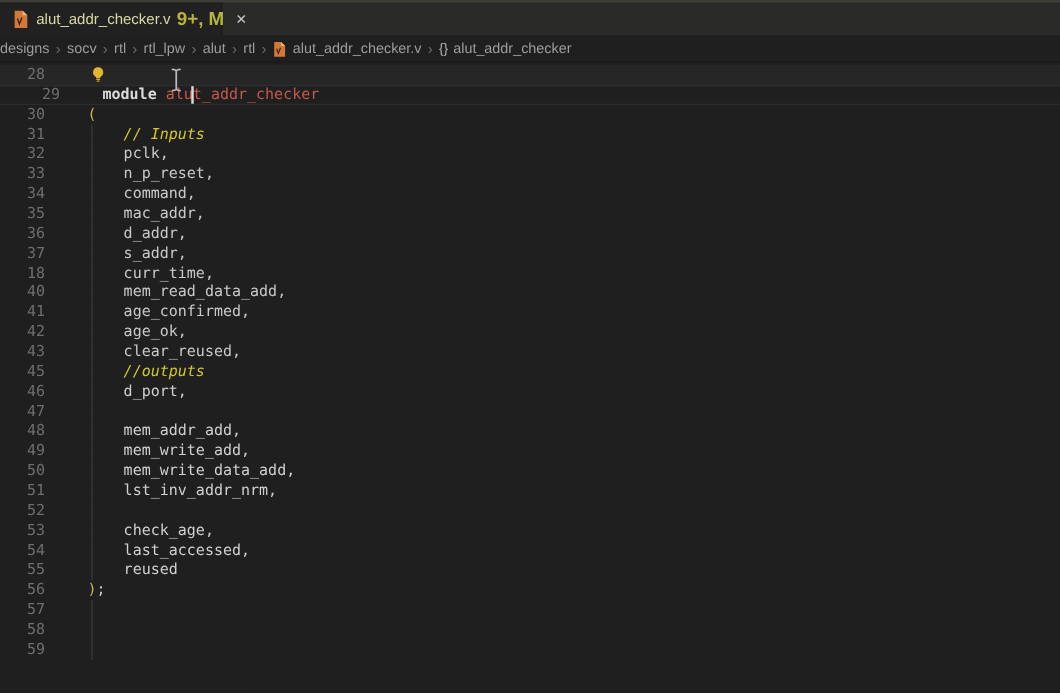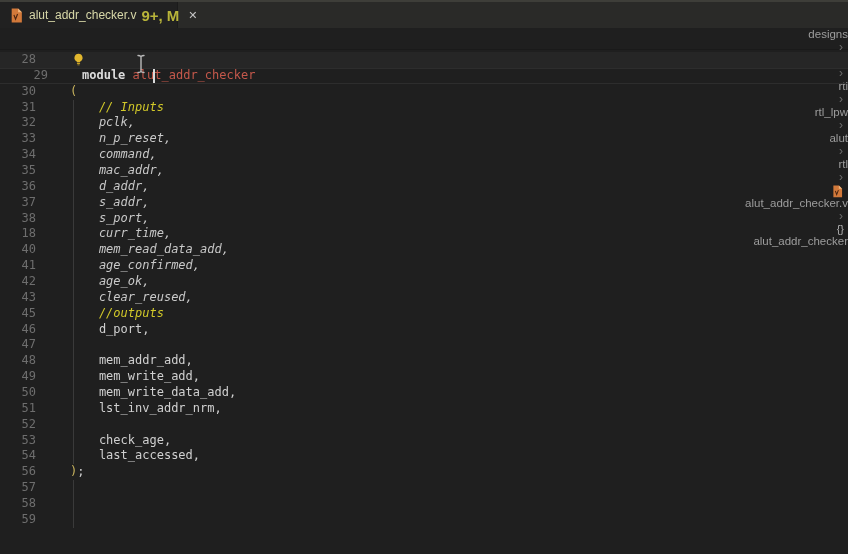--- a/index.html
+++ b/index.html
@@ -35,24 +35,23 @@
   .tab .fname{font-size:12px; color:var(--filename-text); white-space:nowrap;}
   .tab .badge{font-size:15px; color:var(--badge-text); margin-left:5px; font-weight:bold; white-space:nowrap;}
   .tab .close{
     margin-left:9px; color:var(--close-color); font-size:11px;
     width:16px; height:16px; display:flex; align-items:center; justify-content:center;
     border-radius:3px; cursor:pointer;
   }
   
   .breadcrumbs{
     height:22px; background:var(--editor-bg);
-    display:flex; align-items:flex-end; padding-left:0;
+    display:flex; align-items:center; padding-left:0;
     font-size:11.5px; color:var(--breadcrumb-text); white-space:nowrap;
     border-bottom:1px solid #1a1a1a;
-    flex-direction:column;
   }
   .breadcrumbs .crumb{cursor:pointer;}
   .breadcrumbs .sep{color:var(--crumb-sep); margin:0 5px; font-size:12px;}
   .breadcrumbs .ficon{width:11px; height:13px; margin-right:5px; display:inline-flex; position:relative; top:1px;}
   .breadcrumbs .braces{color:#b0b0b0; margin-right:4px; font-size:11px;}
   
   .editor{
     position:relative; height:504px; padding-top:2px;
     font-family:"DejaVu Sans Mono", monospace; font-size:12px;
   }
@@ -63,21 +62,21 @@
   .line.cl{box-shadow:inset 0 1px 0 var(--cursor-line-border), inset 0 -1px 0 var(--cursor-line-border);padding-left:12px;}
   .num{
     flex:0 0 36px; text-align:right; color:var(--line-number);
     font-size:12px; user-select:none; margin-right:34px;
   }
   .code{position:relative; white-space:pre; flex:1;}
   .guide{position:absolute; left:3px; top:0; bottom:0; width:1px; background:var(--indent-guide);}
   .tk-kw{color:var(--keyword); font-weight:bold;}
   .tk-ent{color:var(--entity);}
   .tk-cmt{color:var(--comment); font-style:italic;}
-  .tk-pin{color:var(--port-input); font-style:italic;}
+  .tk-pin{color:var(--port-input); }
   .tk-pout{color:var(--port-output);}
   .tk-par{color:var(--bracket);}
   .tk-pl{color:var(--punct);}
   .caret{
     position:absolute; top:1px; bottom:1px; width:1.5px;
     background:var(--caret-color); z-index:3;
   }
   .bulb{
     position:absolute; left:2px; top:1px; width:13px; height:13px; z-index:2; cursor:pointer;
   }
@@ -167,24 +166,20 @@
       </div>
       <div class="line">
         <span class="num">36</span>
         <span class="code"><span class="guide"></span><span class="tk-pin">    d_addr,</span></span>
       </div>
       <div class="line">
         <span class="num">37</span>
         <span class="code"><span class="guide"></span><span class="tk-pin">    s_addr,</span></span>
       </div>
       <div class="line">
-        <span class="num">38</span>
-        <span class="code"><span class="guide"></span><span class="tk-pin">    s_port,</span></span>
-      </div>
-      <div class="line">
         <span class="num">18</span>
         <span class="code"><span class="guide"></span><span class="tk-pin">    curr_time,</span></span>
       </div>
       <div class="line">
         <span class="num">40</span>
         <span class="code"><span class="guide"></span><span class="tk-pin">    mem_read_data_add,</span></span>
       </div>
       <div class="line">
         <span class="num">41</span>
         <span class="code"><span class="guide"></span><span class="tk-pin">    age_confirmed,</span></span>
@@ -229,20 +224,24 @@
         <span class="num">52</span>
         <span class="code"><span class="guide"></span></span>
       </div>
       <div class="line">
         <span class="num">53</span>
         <span class="code"><span class="guide"></span><span class="tk-pout">    check_age,</span></span>
       </div>
       <div class="line">
         <span class="num">54</span>
         <span class="code"><span class="guide"></span><span class="tk-pout">    last_accessed,</span></span>
+      </div>
+      <div class="line">
+        <span class="num">55</span>
+        <span class="code"><span class="guide"></span><span class="tk-pout">    reused</span></span>
       </div>
       <div class="line">
         <span class="num">56</span>
         <span class="code"><span class="tk-par">)</span><span class="tk-pl">;</span></span>
       </div>
       <div class="line">
         <span class="num">57</span>
         <span class="code"><span class="guide"></span></span>
       </div>
       <div class="line">

